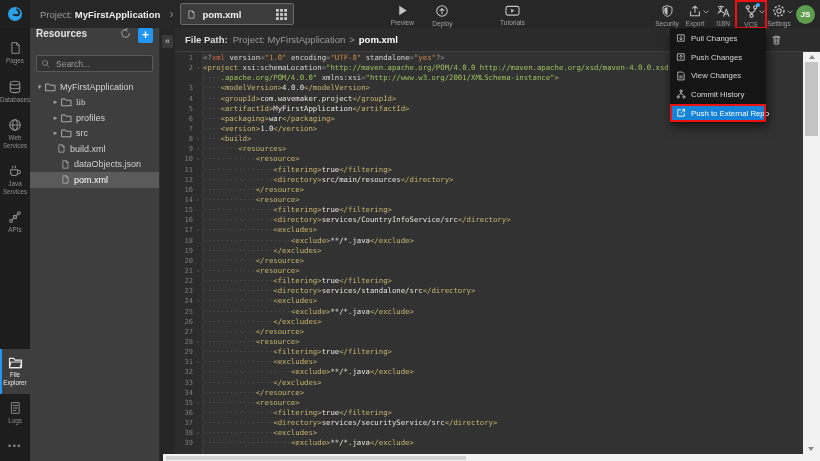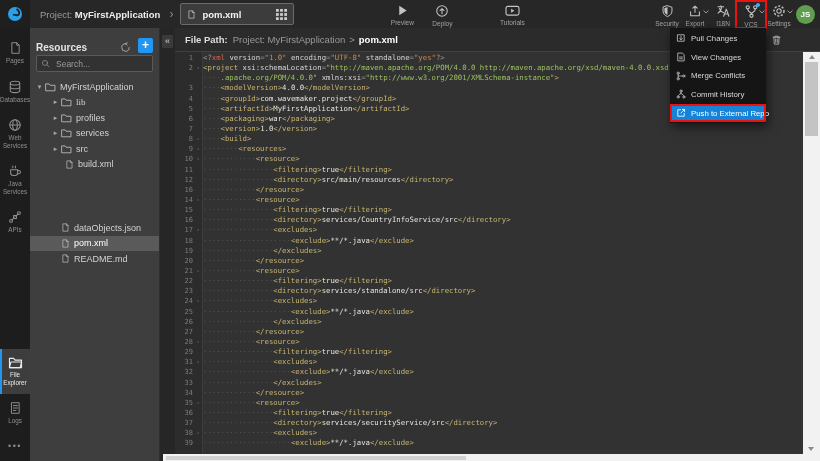--- a/index.html
+++ b/index.html
@@ -46,21 +46,21 @@
        border-right:2px solid transparent}
   .sbi .lbl{font-size:6.3px;text-align:center;line-height:1.2;margin-top:2px}
   .sbi.active{background:#3d3d3d;color:#eaeaea;border-left:2px solid var(--accent,#2196f3)}
   #sb-bottom{margin-top:auto;width:100%}
   #sb-more{color:#8a8a8a;font-size:9px;letter-spacing:1.5px;text-align:center;
            padding:8px 0 10px;cursor:pointer}
 
   
   #panel{position:absolute;left:30px;top:28px;width:130px;bottom:0;background:#3e3e3e;
          z-index:5;border-right:1px solid #2e2e2e;box-sizing:border-box}
-  #panel-h{height:25px;display:flex;align-items:flex-end;padding:0 6px;gap:7px}
+  #panel-h{height:25px;display:flex;align-items:flex-start;padding:0 6px;gap:7px}
   #panel-title{font-size:10px;font-weight:bold;color:#e3e3e3;flex:1}
   #refresh-btn{color:#b8b8b8;cursor:pointer}
   #add-btn{width:15px;height:15px;background:var(--accent,#2196f3);border-radius:2px;color:#fff;
            font-size:12px;line-height:14px;text-align:center;cursor:pointer;font-weight:bold}
   #searchbox{margin:2px 6px 7px;height:15px;background:#323232;border:1px solid #5a5a5a;
              border-radius:2px;display:flex;align-items:center;padding:0 4px;gap:4px}
   #searchbox .ic{color:#9b9b9b}
   #search-input{background:transparent;border:none;outline:none;color:#cfcfcf;
                 font-size:8.5px;width:100%;font-family:"Liberation Sans",sans-serif}
   #search-input::placeholder{color:#9b9b9b}
@@ -371,77 +371,58 @@
       </div>
       <div class="trow" data-name="tree-item-profiles" style="padding-left: 20px;">
         <span class="chev" data-name="chevron-right-icon">▸</span>
         <span class="ic" data-name="folder-icon">
           <svg width="11" height="10" viewBox="0 0 16 14">
             <path d="M1.5 2.5 h4.5 l1.5 2 h7 v8 h-13 Z" stroke="currentColor" fill="none" stroke-width="1.2" stroke-linecap="round" stroke-linejoin="round"></path>
           </svg>
         </span>
         <span data-name="tree-item-label">profiles</span>
       </div>
-      <div class="trow" data-name="tree-item-services" style="padding-left: 20px;">
-        <span class="chev" data-name="chevron-right-icon">▸</span>
-        <span class="ic" data-name="folder-icon">
-          <svg width="11" height="10" viewBox="0 0 16 14">
-            <path d="M1.5 2.5 h4.5 l1.5 2 h7 v8 h-13 Z" stroke="currentColor" fill="none" stroke-width="1.2" stroke-linecap="round" stroke-linejoin="round"></path>
-          </svg>
-        </span>
-        <span data-name="tree-item-label">services</span>
-      </div>
       <div class="trow" data-name="tree-item-src" style="padding-left: 20px;">
         <span class="chev" data-name="chevron-right-icon">▸</span>
         <span class="ic" data-name="folder-icon">
           <svg width="11" height="10" viewBox="0 0 16 14">
             <path d="M1.5 2.5 h4.5 l1.5 2 h7 v8 h-13 Z" stroke="currentColor" fill="none" stroke-width="1.2" stroke-linecap="round" stroke-linejoin="round"></path>
           </svg>
         </span>
         <span data-name="tree-item-label">src</span>
       </div>
-      <div class="trow" data-name="tree-item-build-xml" style="padding-left: 24px;">
+      <div class="trow" data-name="tree-item-build-xml" style="padding-left: 16px;">
         <span class="chev" data-name="chevron-spacer"></span>
         <span class="ic" data-name="file-icon">
           <svg width="9" height="11" viewBox="0 0 16 16">
             <path d="M4 1.5 h5.5 L12.5 4.5 V14.5 H4 Z" stroke="currentColor" fill="none" stroke-width="1.2" stroke-linecap="round" stroke-linejoin="round"></path>
             <path d="M9.5 1.5 V4.5 H12.5" stroke="currentColor" fill="none" stroke-width="1.2" stroke-linecap="round" stroke-linejoin="round"></path>
           </svg>
         </span>
         <span data-name="tree-item-label">build.xml</span>
       </div>
-      <div class="trow" data-name="tree-item-dataobjects-json" style="padding-left: 20px; margin-top: 48px;">
+      <div class="trow" data-name="tree-item-dataobjects-json" style="padding-left: 20px;">
         <span class="chev" data-name="chevron-spacer"></span>
         <span class="ic" data-name="file-icon">
           <svg width="9" height="11" viewBox="0 0 16 16">
             <path d="M4 1.5 h5.5 L12.5 4.5 V14.5 H4 Z" stroke="currentColor" fill="none" stroke-width="1.2" stroke-linecap="round" stroke-linejoin="round"></path>
             <path d="M9.5 1.5 V4.5 H12.5" stroke="currentColor" fill="none" stroke-width="1.2" stroke-linecap="round" stroke-linejoin="round"></path>
           </svg>
         </span>
         <span data-name="tree-item-label">dataObjects.json</span>
       </div>
       <div class="trow selected" data-name="tree-item-pom-xml" style="padding-left: 20px;">
         <span class="chev" data-name="chevron-spacer"></span>
         <span class="ic" data-name="file-icon">
           <svg width="9" height="11" viewBox="0 0 16 16">
             <path d="M4 1.5 h5.5 L12.5 4.5 V14.5 H4 Z" stroke="currentColor" fill="none" stroke-width="1.2" stroke-linecap="round" stroke-linejoin="round"></path>
             <path d="M9.5 1.5 V4.5 H12.5" stroke="currentColor" fill="none" stroke-width="1.2" stroke-linecap="round" stroke-linejoin="round"></path>
           </svg>
         </span>
         <span data-name="tree-item-label">pom.xml</span>
-      </div>
-      <div class="trow" data-name="tree-item-readme-md" style="padding-left: 20px;">
-        <span class="chev" data-name="chevron-spacer"></span>
-        <span class="ic" data-name="file-icon">
-          <svg width="9" height="11" viewBox="0 0 16 16">
-            <path d="M4 1.5 h5.5 L12.5 4.5 V14.5 H4 Z" stroke="currentColor" fill="none" stroke-width="1.2" stroke-linecap="round" stroke-linejoin="round"></path>
-            <path d="M9.5 1.5 V4.5 H12.5" stroke="currentColor" fill="none" stroke-width="1.2" stroke-linecap="round" stroke-linejoin="round"></path>
-          </svg>
-        </span>
-        <span data-name="tree-item-label">README.md</span>
       </div>
     </div>
 </aside>
 
 <div id="gap" data-name="panel-divider">
   <div id="collapse-btn" data-name="collapse-panel-button">«</div>
 </div>
 
 <div id="bc" data-name="file-path-bar">
   <span class="bc-label" data-name="file-path-label">File Path:</span>
@@ -522,39 +503,37 @@
 <div id="vcsmenu" data-name="vcs-menu">
     <div class="mi" data-name="vcs-menu-item-pull-changes">
       <span class="ic" data-name="pull-icon">
         <svg width="10" height="10" viewBox="0 0 14 14">
           <path d="M2.5 2.5 h9 v9 h-9 Z" stroke="currentColor" fill="none" stroke-width="1.2" stroke-linecap="round" stroke-linejoin="round"></path>
           <path d="M7 4.5 v5 M5 7.5 L7 9.5 L9 7.5" stroke="currentColor" fill="none" stroke-width="1.2" stroke-linecap="round" stroke-linejoin="round"></path>
         </svg>
       </span>
       <span data-name="menu-item-label">Pull Changes</span>
     </div>
+    <div class="mi" data-name="vcs-menu-item-push-changes">
+      <span class="ic" data-name="push-icon">
+        <svg width="10" height="10" viewBox="0 0 14 14">
+          <path d="M2.5 2.5 h9 v9 h-9 Z" stroke="currentColor" fill="none" stroke-width="1.2" stroke-linecap="round" stroke-linejoin="round"></path>
+          <path d="M7 9.5 v-5 M5 6.5 L7 4.5 L9 6.5" stroke="currentColor" fill="none" stroke-width="1.2" stroke-linecap="round" stroke-linejoin="round"></path>
+        </svg>
+      </span>
+      <span data-name="menu-item-label">Push Changes</span>
+    </div>
     <div class="mi" data-name="vcs-menu-item-view-changes">
       <span class="ic" data-name="view-icon">
         <svg width="10" height="10" viewBox="0 0 14 14">
           <path d="M3 1.5 h6 l2.5 2.5 V12.5 H3 Z" stroke="currentColor" fill="none" stroke-width="1.2" stroke-linecap="round" stroke-linejoin="round"></path>
           <path d="M5 7 h4 M5 9.5 h4" stroke="currentColor" fill="none" stroke-width="1.2" stroke-linecap="round" stroke-linejoin="round"></path>
         </svg>
       </span>
       <span data-name="menu-item-label">View Changes</span>
-    </div>
-    <div class="mi" data-name="vcs-menu-item-merge-conflicts">
-      <span class="ic" data-name="merge-icon">
-        <svg width="10" height="10" viewBox="0 0 14 14">
-          <circle cx="3" cy="3" r="1.5" stroke="currentColor" fill="none" stroke-width="1.2" stroke-linecap="round" stroke-linejoin="round"></circle>
-          <circle cx="3" cy="11" r="1.5" stroke="currentColor" fill="none" stroke-width="1.2" stroke-linecap="round" stroke-linejoin="round"></circle>
-          <circle cx="11" cy="7" r="1.5" stroke="currentColor" fill="none" stroke-width="1.2" stroke-linecap="round" stroke-linejoin="round"></circle>
-          <path d="M3 4.5 v5 M3 7 C6 7 7 7 9.5 7" stroke="currentColor" fill="none" stroke-width="1.2" stroke-linecap="round" stroke-linejoin="round"></path>
-        </svg>
-      </span>
-      <span data-name="menu-item-label">Merge Conflicts</span>
     </div>
     <div class="mi" data-name="vcs-menu-item-commit-history">
       <span class="ic" data-name="history-icon">
         <svg width="10" height="10" viewBox="0 0 14 14">
           <circle cx="7" cy="2.8" r="1.5" stroke="currentColor" fill="none" stroke-width="1.2" stroke-linecap="round" stroke-linejoin="round"></circle>
           <circle cx="3" cy="11.2" r="1.5" stroke="currentColor" fill="none" stroke-width="1.2" stroke-linecap="round" stroke-linejoin="round"></circle>
           <circle cx="11" cy="11.2" r="1.5" stroke="currentColor" fill="none" stroke-width="1.2" stroke-linecap="round" stroke-linejoin="round"></circle>
           <path d="M7 4.3 v2 M7 6.3 C4.5 7.5 3.5 8.5 3 9.8 M7 6.3 C9.5 7.5 10.5 8.5 11 9.8" stroke="currentColor" fill="none" stroke-width="1.2" stroke-linecap="round" stroke-linejoin="round"></path>
         </svg>
       </span>

